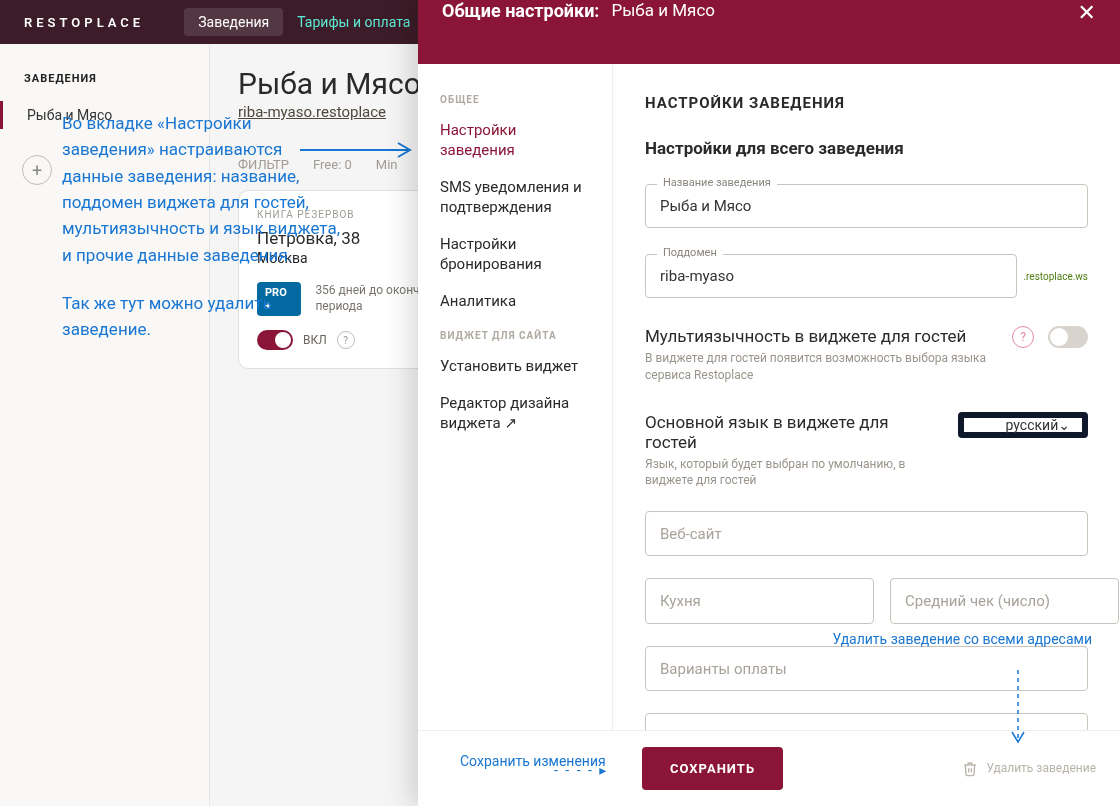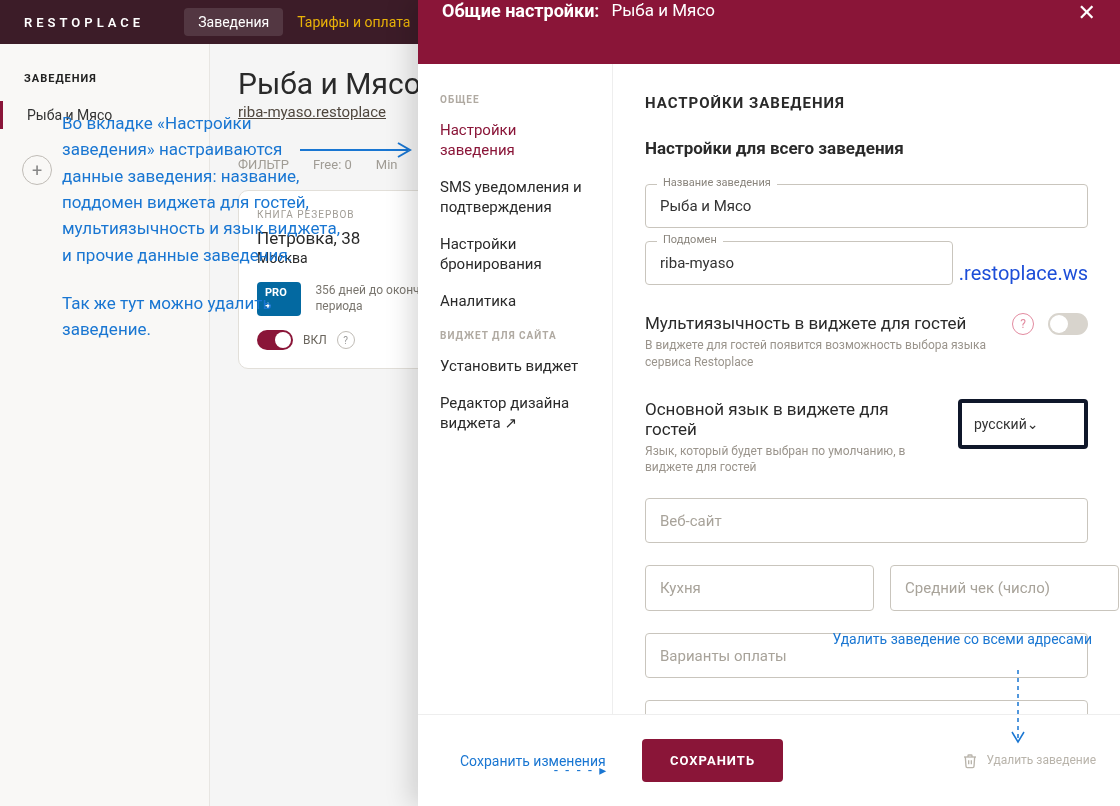--- a/index.html
+++ b/index.html
@@ -1,20 +1,20 @@
 <!DOCTYPE html>
 <html><head>
 <meta charset="utf-8">
 <style>
 *{box-sizing:border-box;margin:0;padding:0;font-family:-apple-system,BlinkMacSystemFont,"Segoe UI",Roboto,sans-serif}
 body{width:1120px;height:806px;overflow:hidden;position:relative;background:#f5f5f5}
 .topbar{height:44px;background:#3c1c28;display:flex;align-items:center;padding:0 24px;color:#fff;position:relative;z-index:1}
 .logo{letter-spacing:4px;font-size:13px;font-weight:600}
 .topnav{display:flex;gap:0;margin-left:40px}
-.topnav-item{padding:6px 14px;font-size:14px;color:#eab308;border-radius:4px}
+.topnav-item{padding:6px 14px;font-size:14px;color:#5eead4;border-radius:4px}
 .topnav-item.active{background:rgba(255,255,255,.12);color:#fff}
 .shell{display:flex;height:calc(100% - 44px);position:relative}
 .sidebar{width:210px;background:#f9f8f6;padding:28px 0 0 0;border-right:1px solid #e8e6e2}
 .sidebar-title{font-size:11px;font-weight:700;letter-spacing:1px;color:#222;padding:0 24px 16px}
 .sidebar-item{font-size:14px;color:#333;padding:6px 24px;border-left:3px solid #8a1538}
 .add-btn{width:30px;height:30px;border-radius:50%;border:1px solid #c0bcb6;display:flex;align-items:center;justify-content:center;margin:26px 0 0 22px;color:#888;font-size:18px}
 .main{flex:1;padding:22px 28px;position:relative}
 .page-title{font-size:30px;color:#2a2a2a;font-weight:400}
 .page-url{font-size:15px;color:#50473e;text-decoration:underline;margin-top:2px}
 .filters{margin-top:36px;color:#a09c95;font-size:13px;display:flex;gap:24px}
@@ -48,38 +48,38 @@
 .nav-caption{font-size:10px;font-weight:700;letter-spacing:1px;color:#b0aaa2;margin-bottom:16px;margin-top:8px}
 .nav-caption:first-child{margin-top:0}
 .nav-item{font-size:15px;color:#2a2a2a;line-height:1.3;margin-bottom:18px;cursor:pointer}
 .nav-item.active{color:#8a1538}
 .panel-content{flex:1;padding:30px 32px 20px;overflow-y:auto}
 .content-title{font-size:15px;font-weight:700;letter-spacing:1px;color:#2a2a2a}
 .content-subtitle{font-size:17px;font-weight:700;color:#2a2a2a;margin-top:26px}
 .field{position:relative;margin-top:26px}
 .field-label{position:absolute;top:-8px;left:12px;background:#fff;padding:0 6px;font-size:11px;color:#8a857d}
 .field input{width:100%;height:44px;border:1px solid #c9c5bd;border-radius:4px;padding:0 14px;font-size:15px;color:#333;outline:none}
-.subdomain-row{display:flex;align-items:flex-end;gap:6px;margin-top:13px}
+.subdomain-row{display:flex;align-items:center;gap:6px;margin-top:26px}
 .subdomain-row .field{flex:1;margin-top:0}
-.suffix{font-size:20px;color:#1d4ed8}
+.suffix{font-size:10px;color:#4d7c0f}
 .opt-block{margin-top:28px;display:flex;gap:14px;align-items:flex-start}
 .opt-text{flex:1}
 .opt-title{font-size:17px;color:#2a2a2a}
 .opt-desc{font-size:12px;color:#9a948c;margin-top:4px;line-height:1.4}
 .opt-q{width:22px;height:22px;border:1.5px solid #e28a9f;border-radius:50%;display:flex;align-items:center;justify-content:center;color:#e28a9f;font-size:12px;flex-shrink:0}
 .opt-toggle{width:40px;height:22px;border-radius:11px;background:#d8d4cd;position:relative;flex-shrink:0}
 .opt-toggle::after{content:"";position:absolute;left:2px;top:2px;width:18px;height:18px;border-radius:50%;background:#fff}
 .lang-row{display:flex;gap:16px;margin-top:28px;align-items:flex-start}
-.lang-select{width:130px;height:50px;border:4px solid #0f172a;border-radius:4px;display:flex;align-items:center;justify-content:flex-start;padding:0 12px;font-size:14px;color:#333;flex-shrink:0}
+.lang-select{width:130px;height:26px;border:6px solid #0f172a;border-radius:4px;display:flex;align-items:center;justify-content:flex-end;padding:0 12px;font-size:14px;color:#333;flex-shrink:0}
 .input-plain{width:100%;height:45px;border:1px solid #c9c5bd;border-radius:4px;padding:0 14px;font-size:15px;color:#333;margin-top:22px;outline:none}
 .input-plain::placeholder{color:#a8a39a}
 .two-col{display:flex;gap:16px;margin-top:22px}
 .two-col input{flex:1;height:46px;border:1px solid #c9c5bd;border-radius:4px;padding:0 14px;font-size:15px;outline:none}
 .two-col input::placeholder{color:#a8a39a}
-.panel-footer{height:92px;border-top:1px solid #eee;display:flex;align-items:center;padding:0 24px;background:#fff}
+.panel-footer{height:76px;border-top:1px solid #eee;display:flex;align-items:center;padding:0 24px;background:#fff}
 .save-btn{background:#8a1538;color:#fff;font-size:13px;font-weight:700;letter-spacing:1px;padding:14px 28px;border:none;border-radius:4px;margin-left:200px}
 .delete-link{margin-left:auto;display:flex;align-items:center;gap:8px;color:#b9b4ab;font-size:12px;line-height:1.2}
 .trash-icon{width:16px;height:16px}
 </style>
 </head>
 <body>
 
 <div class="topbar">
   <div class="logo">RESTOPLACE</div>
   <div class="topnav">

